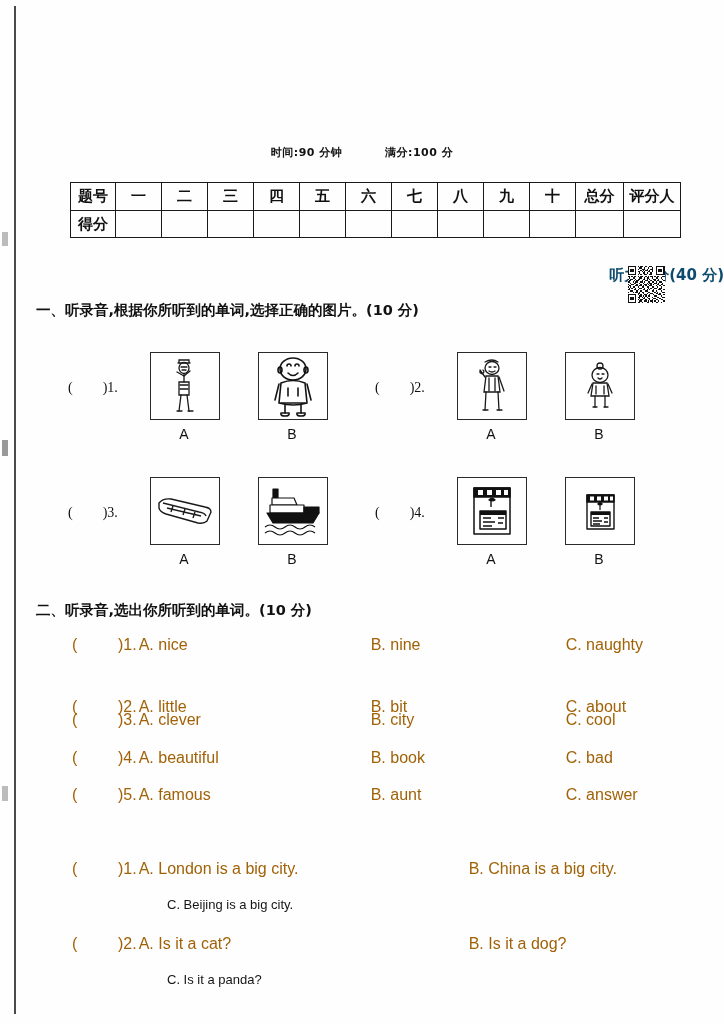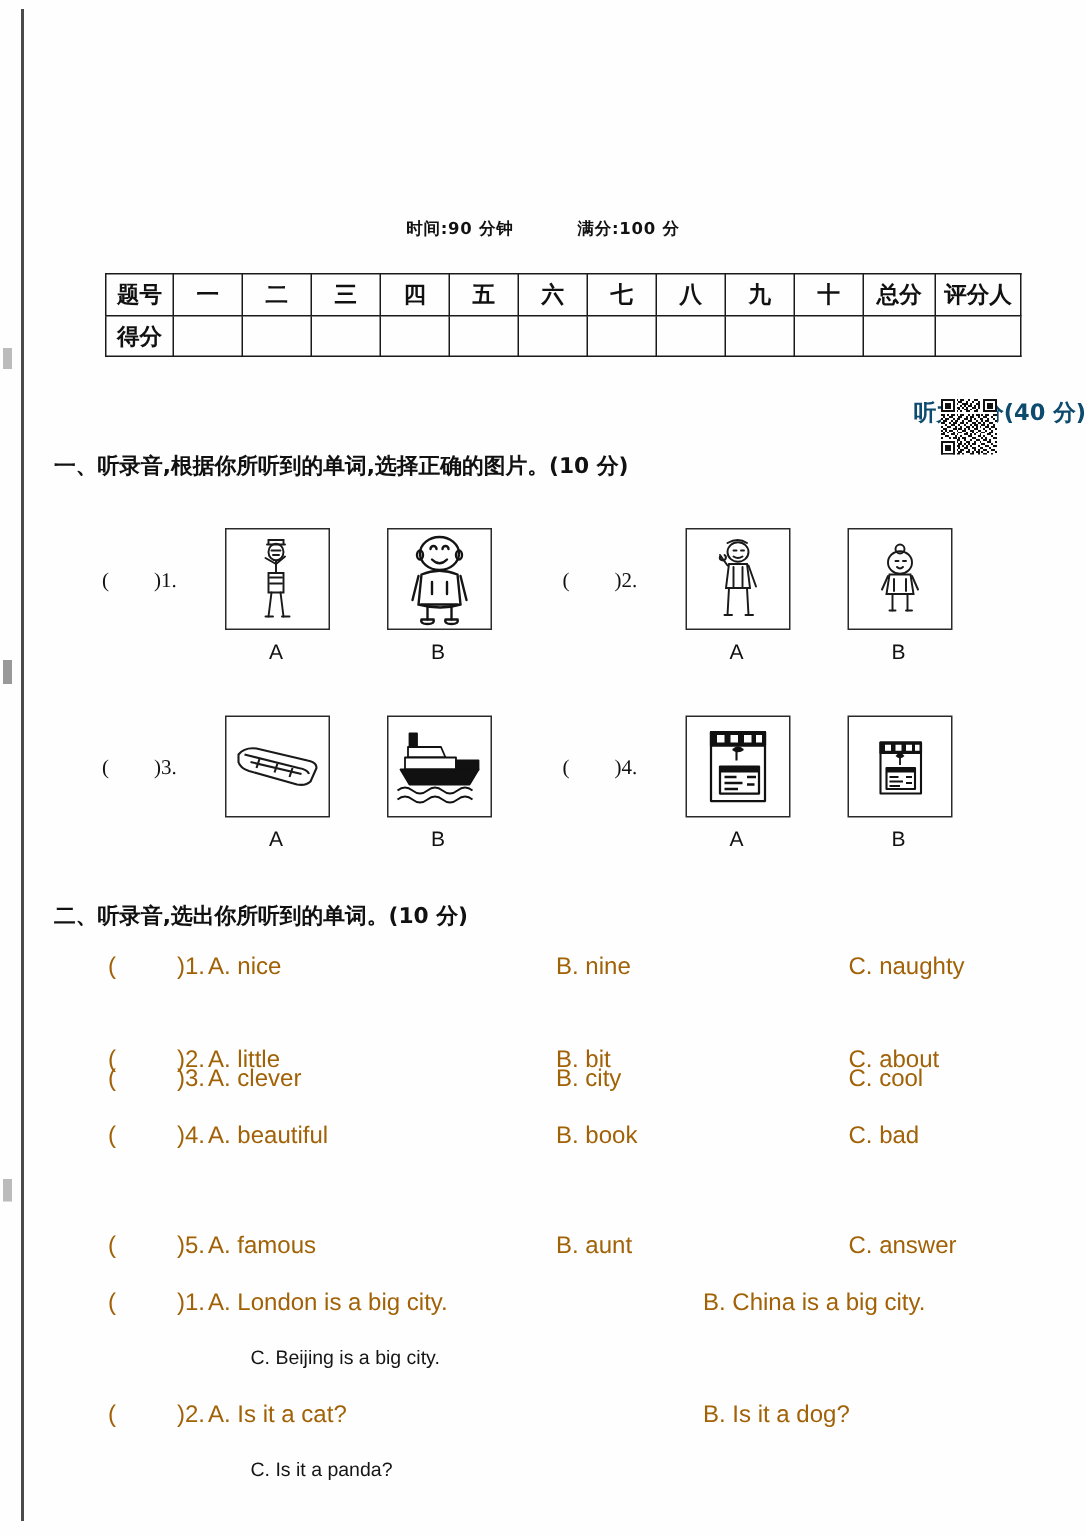--- a/index.html
+++ b/index.html
@@ -602,21 +602,21 @@
   </div>
   <div class="q-row words" style="top:698px;">
     <span class="paren"><span>(</span></span><span>)</span><span class="num">2.</span><span class="opt opt-a">A. little</span><span class="opt opt-b">B. bit</span><span class="opt opt-c">C. about</span>
   </div>
   <div class="q-row words" style="top:711px;">
     <span class="paren"><span>(</span></span><span>)</span><span class="num">3.</span><span class="opt opt-a">A. clever</span><span class="opt opt-b">B. city</span><span class="opt opt-c">C. cool</span>
   </div>
   <div class="q-row words" style="top:749px;">
     <span class="paren"><span>(</span></span><span>)</span><span class="num">4.</span><span class="opt opt-a">A. beautiful</span><span class="opt opt-b">B. book</span><span class="opt opt-c">C. bad</span>
   </div>
-  <div class="q-row words" style="top:786px;margin-top:36px;">
+  <div class="q-row words" style="top:786px;">
     <span class="paren"><span>(</span></span><span>)</span><span class="num">5.</span><span class="opt opt-a">A. famous</span><span class="opt opt-b">B. aunt</span><span class="opt opt-c">C. answer</span>
   </div>
 
 
   <div class="q-row sent" style="top:860px;">
     <span class="paren"><span>(</span></span><span>)</span><span class="num">1.</span><span class="opt opt-a">A. London is a big city.</span><span class="opt opt-b">B. China is a big city.</span>
   </div>
   <div class="q-sub" style="left:167px; top:897px;">C. Beijing is a big city.</div>
 
   <div class="q-row sent" style="top:935px;">

